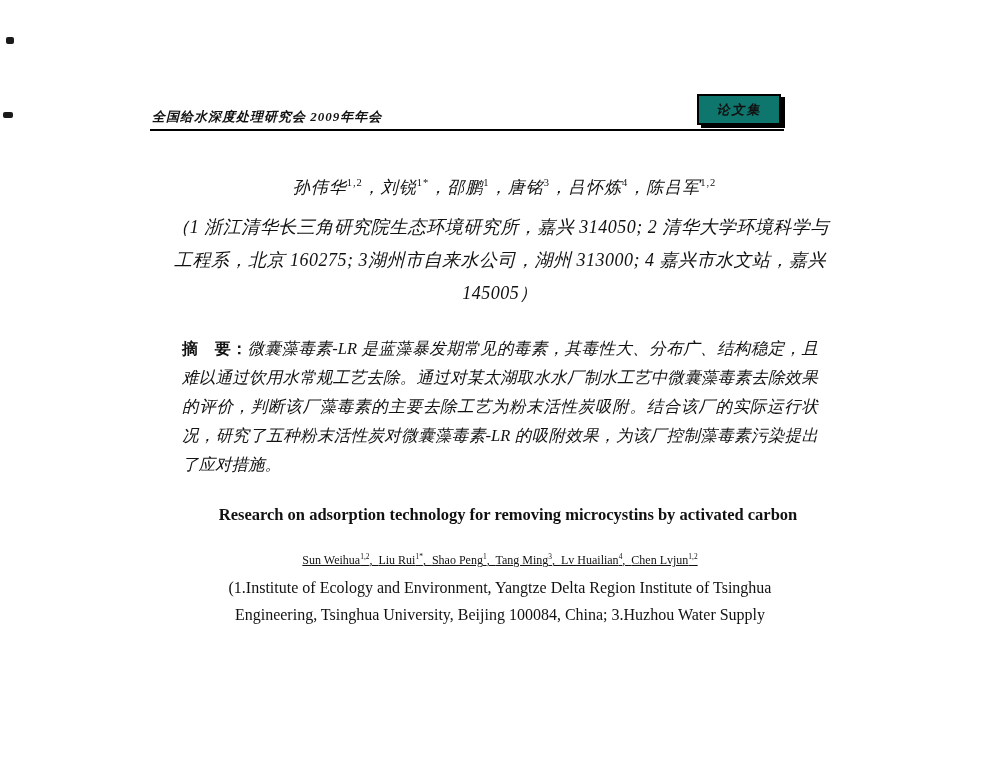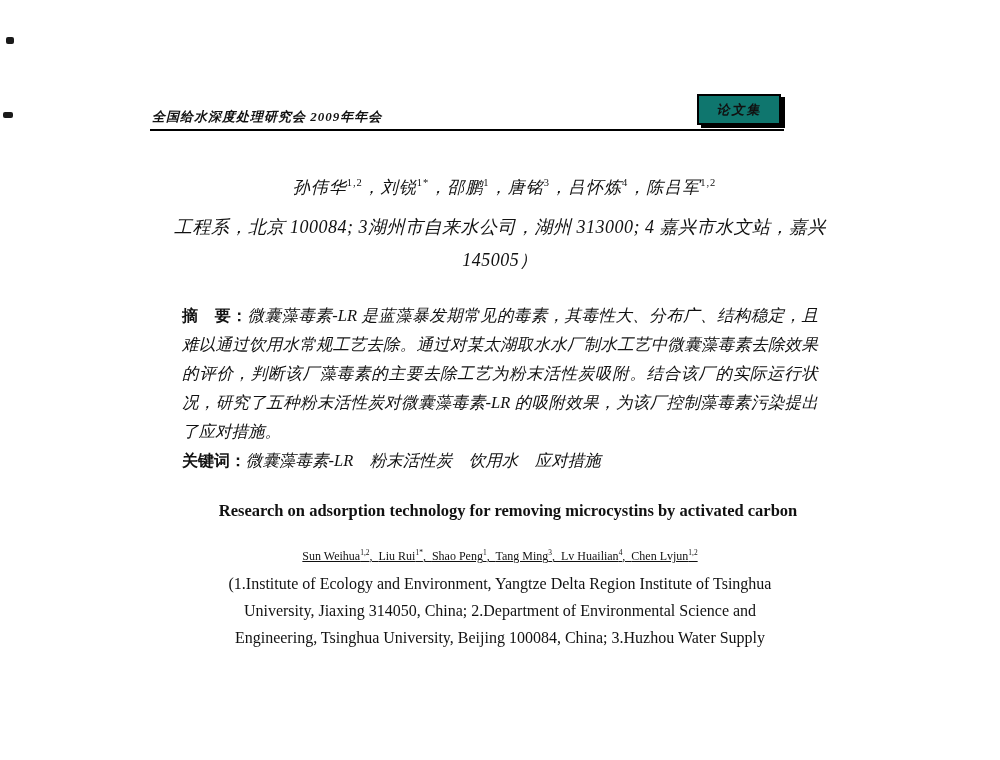--- a/index.html
+++ b/index.html
@@ -117,33 +117,32 @@
   <div class="header-rule"></div>
 
   <div class="content">
 
 
     <div class="authors-cn">
       <span><span>孙伟华</span><sup>1,2</sup><span>，</span></span><span><span>刘锐</span><sup>1*</sup><span>，</span></span><span><span>邵鹏</span><sup>1</sup><span>，</span></span><span><span>唐铭</span><sup>3</sup><span>，</span></span><span><span>吕怀炼</span><sup>4</sup><span>，</span></span><span><span>陈吕军</span><sup>1,2</sup></span>
     </div>
 
     <div class="affil-cn">
-      <div>工程系，北京 100084; 3湖州市自来水公司，湖州 313000; 4 嘉兴市水文站，嘉兴</div>
+      <div>（1 浙江清华长三角研究院生态环境研究所，嘉兴 314050; 2 清华大学环境科学与</div>
+      <div>工程系，北京 160275; 3湖州市自来水公司，湖州 313000; 4 嘉兴市水文站，嘉兴</div>
       <div>145005）</div>
     </div>
 
     <div class="abstract-block">
       <div><span class="abstract-label">摘　要：</span><span>微囊藻毒素-LR 是蓝藻暴发期常见的毒素，其毒性大、分布广、结构稳定，且难以通过饮用水常规工艺去除。通过对某太湖取水水厂制水工艺中微囊藻毒素去除效果的评价，判断该厂藻毒素的主要去除工艺为粉末活性炭吸附。结合该厂的实际运行状况，研究了五种粉末活性炭对微囊藻毒素-LR 的吸附效果，为该厂控制藻毒素污染提出了应对措施。</span></div>
-      <div class="keywords-line"><span class="keywords-label">关键词：</span><span>微囊藻毒素-LR　粉末活性炭　饮用水　应对措施</span></div>
     </div>
 
     <div class="title-en">Research on adsorption technology for removing microcystins by activated carbon</div>
 
     <div class="authors-en"><span><span>Sun Weihua</span><sup>1,2</sup><span>,  </span></span><span><span>Liu Rui</span><sup>1*</sup><span>,  </span></span><span><span>Shao Peng</span><sup>1</sup><span>,  </span></span><span><span>Tang Ming</span><sup>3</sup><span>,  </span></span><span><span>Lv Huailian</span><sup>4</sup><span>,  </span></span><span><span>Chen Lvjun</span><sup>1,2</sup></span></div>
 
     <div class="affil-en">
       <div>(1.Institute of Ecology and Environment, Yangtze Delta Region Institute of Tsinghua</div>
-      <div>University, Jiaxing 314050, China; 2.Department of Environmental Science and</div>
       <div>Engineering, Tsinghua University, Beijing 100084, China; 3.Huzhou Water Supply</div>
     </div>
 
   </div>
 </div>
 
 </body></html>

